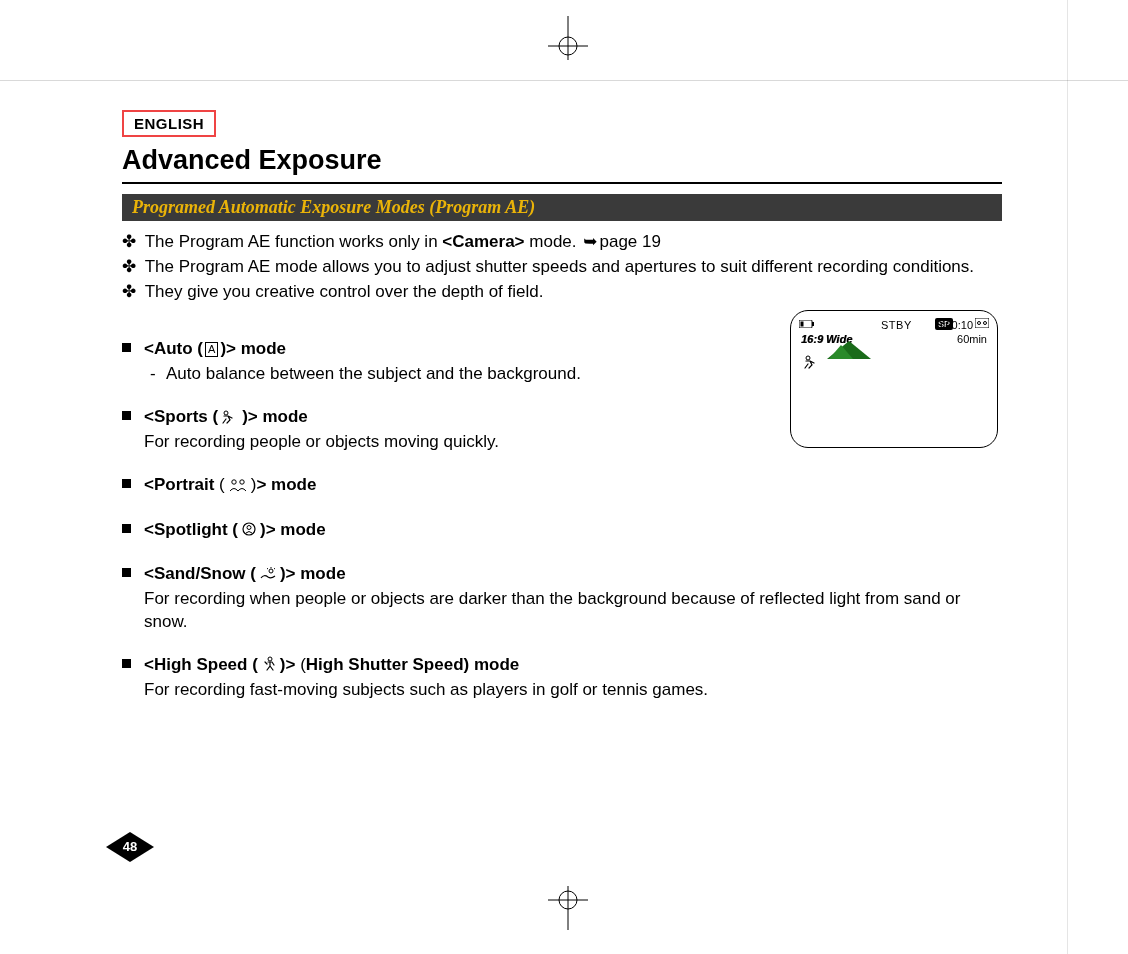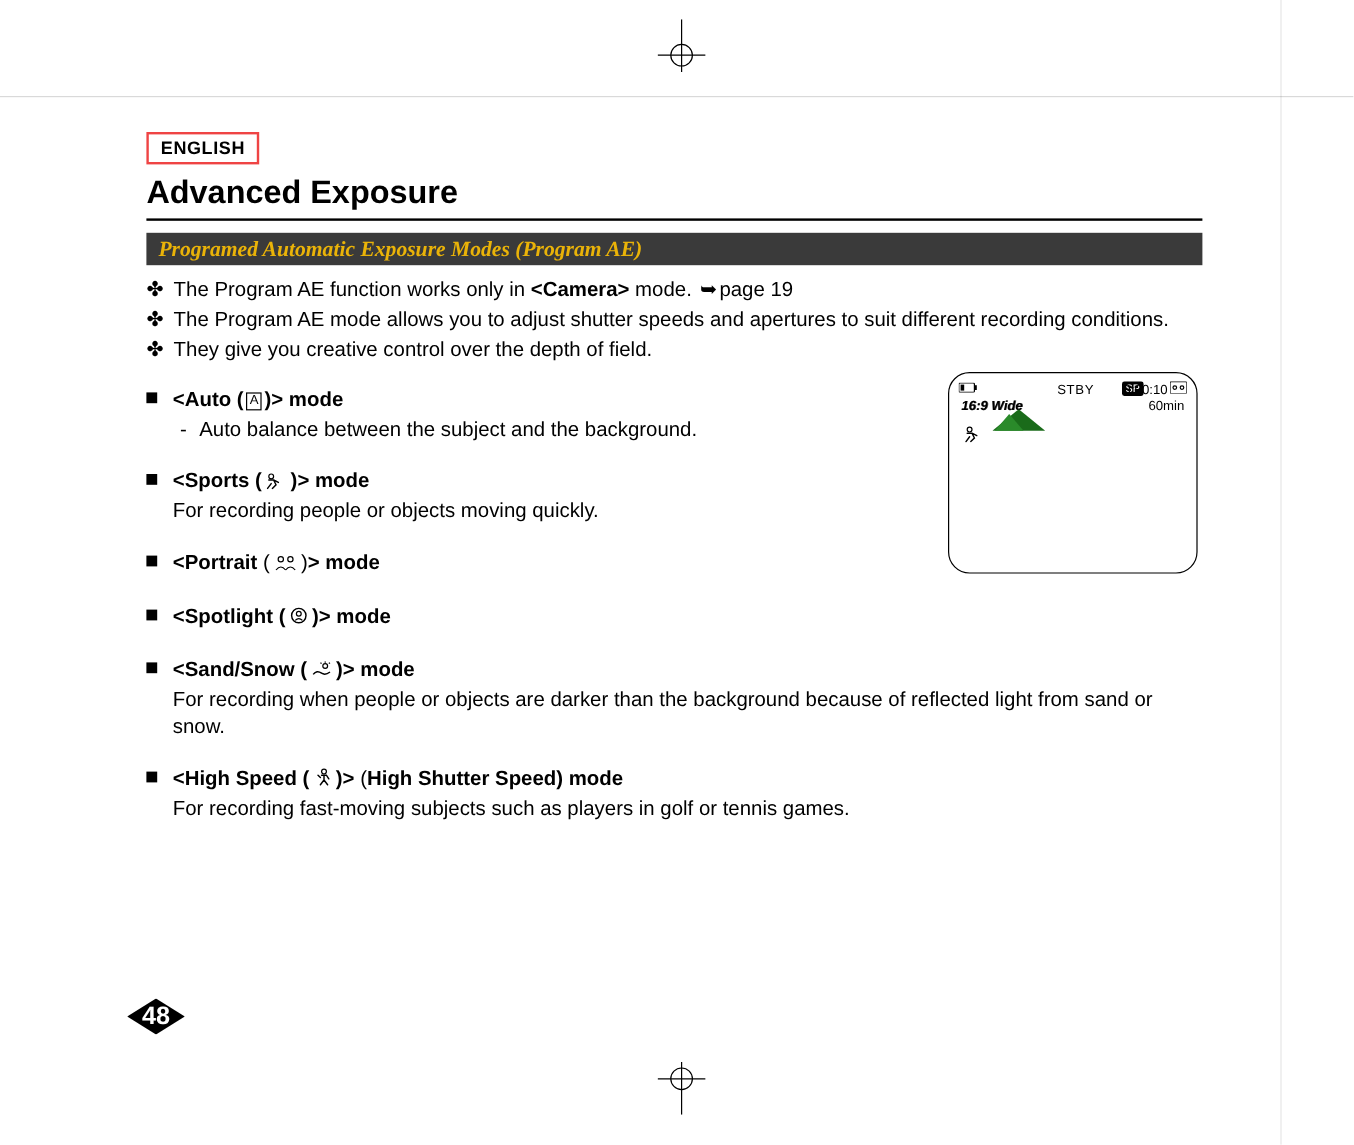--- a/index.html
+++ b/index.html
@@ -7,47 +7,47 @@
   .print-header{position:absolute;top:12px;left:42px;font-family:"Courier New",monospace;font-size:18px;letter-spacing:.5px}
   .regmark-top{position:absolute;top:16px;left:548px}
   .regmark-bottom{position:absolute;bottom:20px;left:548px}
   .hairline-h{position:absolute;left:0;right:0;top:80px;height:1px;background:#000;opacity:.15}
   .hairline-v{position:absolute;top:0;bottom:0;right:60px;width:1px;background:#000;opacity:.1}
   .content{position:absolute;left:122px;top:110px;width:880px}
   .lang-box{display:inline-block;border:2px solid #ef4444;padding:3px 10px;font-size:15px;font-weight:bold;letter-spacing:.5px}
   .title{font-size:27px;font-weight:bold;margin:8px 0 6px 0}
   .title-rule{height:2px;background:#000;margin-bottom:10px}
   .section-bar{background:#3a3a3a;color:#eab308;font-style:italic;font-family:"Times New Roman",serif;font-size:18px;font-weight:bold;padding:3px 10px;margin-bottom:10px}
-  .intro{font-size:17px;line-height:1.35;margin-bottom:18px}
+  .intro{font-size:17px;line-height:1.35;margin-bottom:34px}
   .intro .row{margin:2px 0}
   .plus{font-family:"Arial",sans-serif;margin-right:4px}
   .arrow{display:inline-block;margin:0 2px}
   .modes{font-size:17px;line-height:1.35}
   .mode{margin:0 0 20px 0;padding-left:22px;position:relative}
   .mode .sq{position:absolute;left:0;top:5px;width:9px;height:9px;background:#000}
   .mode .hd{font-weight:bold}
   .mode .hd .norm{font-weight:normal}
   .sub{list-style:none;padding:0;margin:2px 0 0 0}
   .sub li{position:relative;padding-left:22px;margin:1px 0}
   .sub li:before{content:"-";position:absolute;left:6px;top:0}
   .icon-a{display:inline-block;border:1px solid #000;font-size:11px;line-height:11px;padding:1px 2px;vertical-align:1px;margin:0 2px;font-weight:normal}
   .icon-svg{display:inline-block;vertical-align:-2px;margin:0 3px}
-  .screen{position:absolute;right:4px;top:200px;width:208px;height:168px;border:1.5px solid #000;border-radius:18px;box-sizing:border-box;font-size:10px}
+  .screen{position:absolute;right:4px;top:200px;width:208px;height:138px;border:1.5px solid #000;border-radius:18px;box-sizing:border-box;font-size:10px}
   .screen .stby{position:absolute;top:8px;left:90px;font-size:11px;letter-spacing:.5px}
   .screen .sp{position:absolute;top:7px;left:144px;background:#000;color:#fff;font-size:9px;padding:1px 3px;border-radius:2px}
   .screen .tc{position:absolute;top:8px;right:24px;font-size:11px}
   .screen .cass{position:absolute;top:7px;right:8px}
   .screen .rem{position:absolute;top:22px;right:10px;font-size:11px}
   .screen .wide{position:absolute;top:22px;left:10px;font-size:11px;font-weight:bold;font-style:italic;text-shadow:.5px 0 #555}
   .screen .batt{position:absolute;top:8px;left:8px}
   .screen .tree{position:absolute;top:30px;left:36px}
   .screen .sports{position:absolute;top:44px;left:12px}
   .pagenum-wrap{position:absolute;left:106px;bottom:92px}
   .pagenum-wrap svg{display:block}
-  .pagenum{position:absolute;left:0;top:0;width:48px;text-align:center;color:#fff;font-weight:bold;font-size:21px;line-height:30px}
+  .pagenum{position:absolute;left:0;top:0;width:48px;text-align:center;color:#fff;font-weight:bold;font-size:13px;line-height:30px}
 </style>
 </head>
 <body>
 <div class="page">
 
 
 <span class="regmark-top">
   <svg width="40" height="44" viewBox="0 0 40 44">
         <line x1="20" y1="0" x2="20" y2="44" stroke="#000" stroke-width="1"></line>
         <line x1="0" y1="30" x2="40" y2="30" stroke="#000" stroke-width="1"></line>

